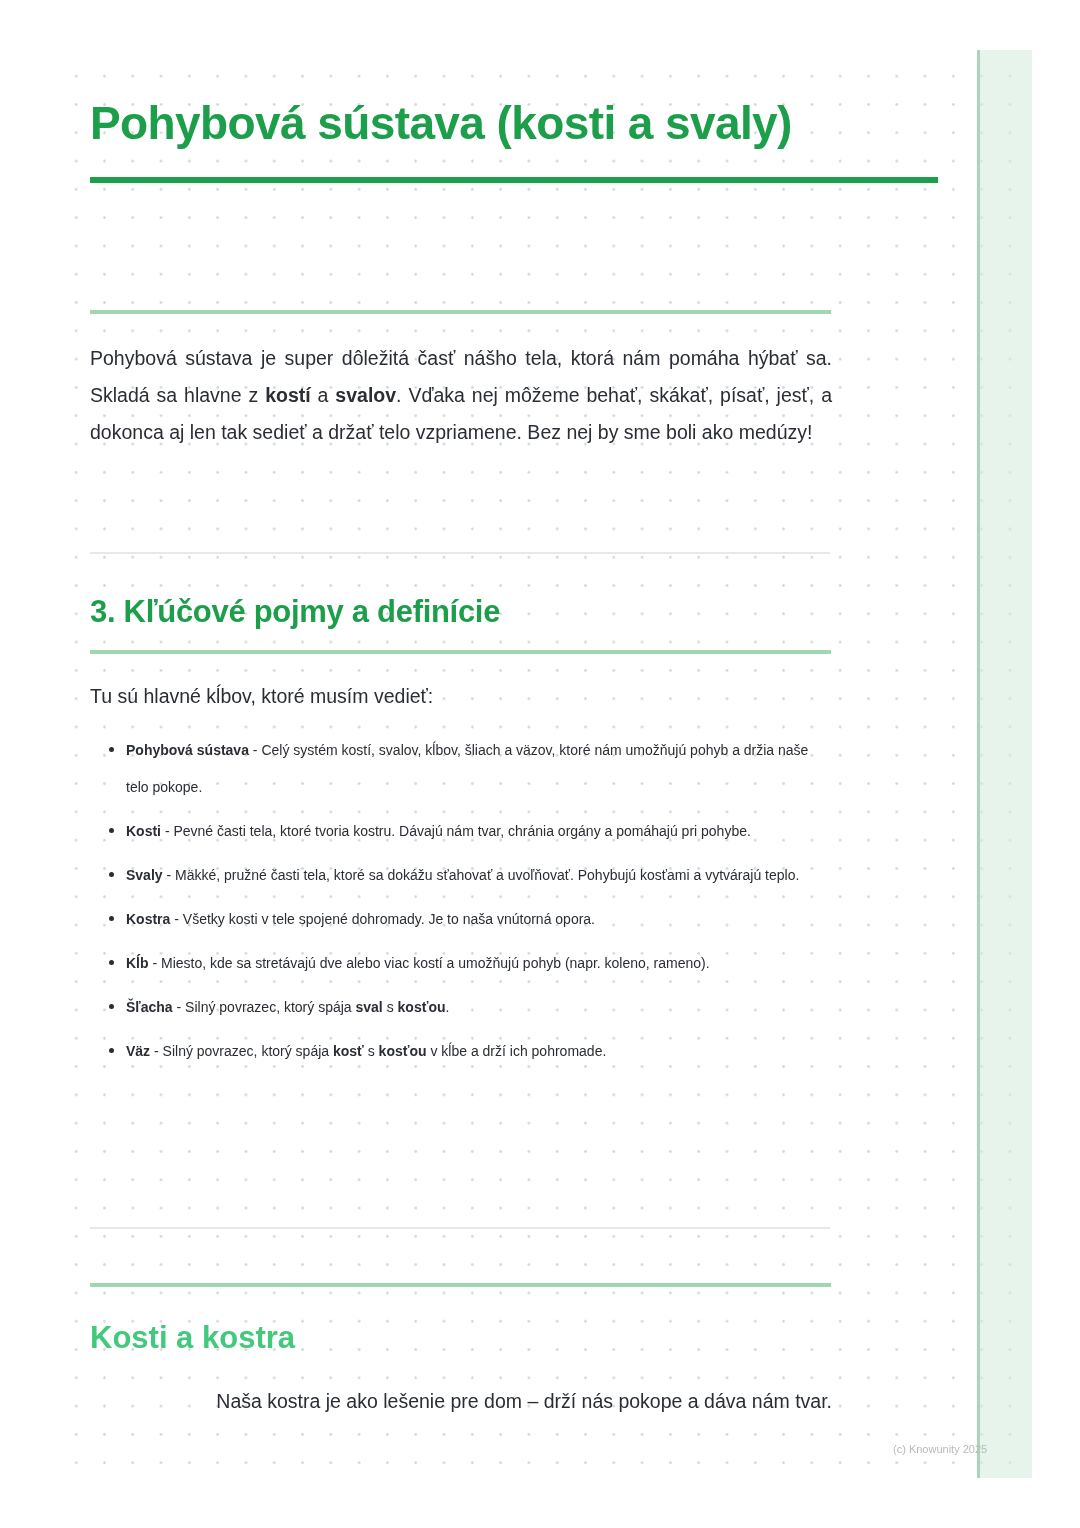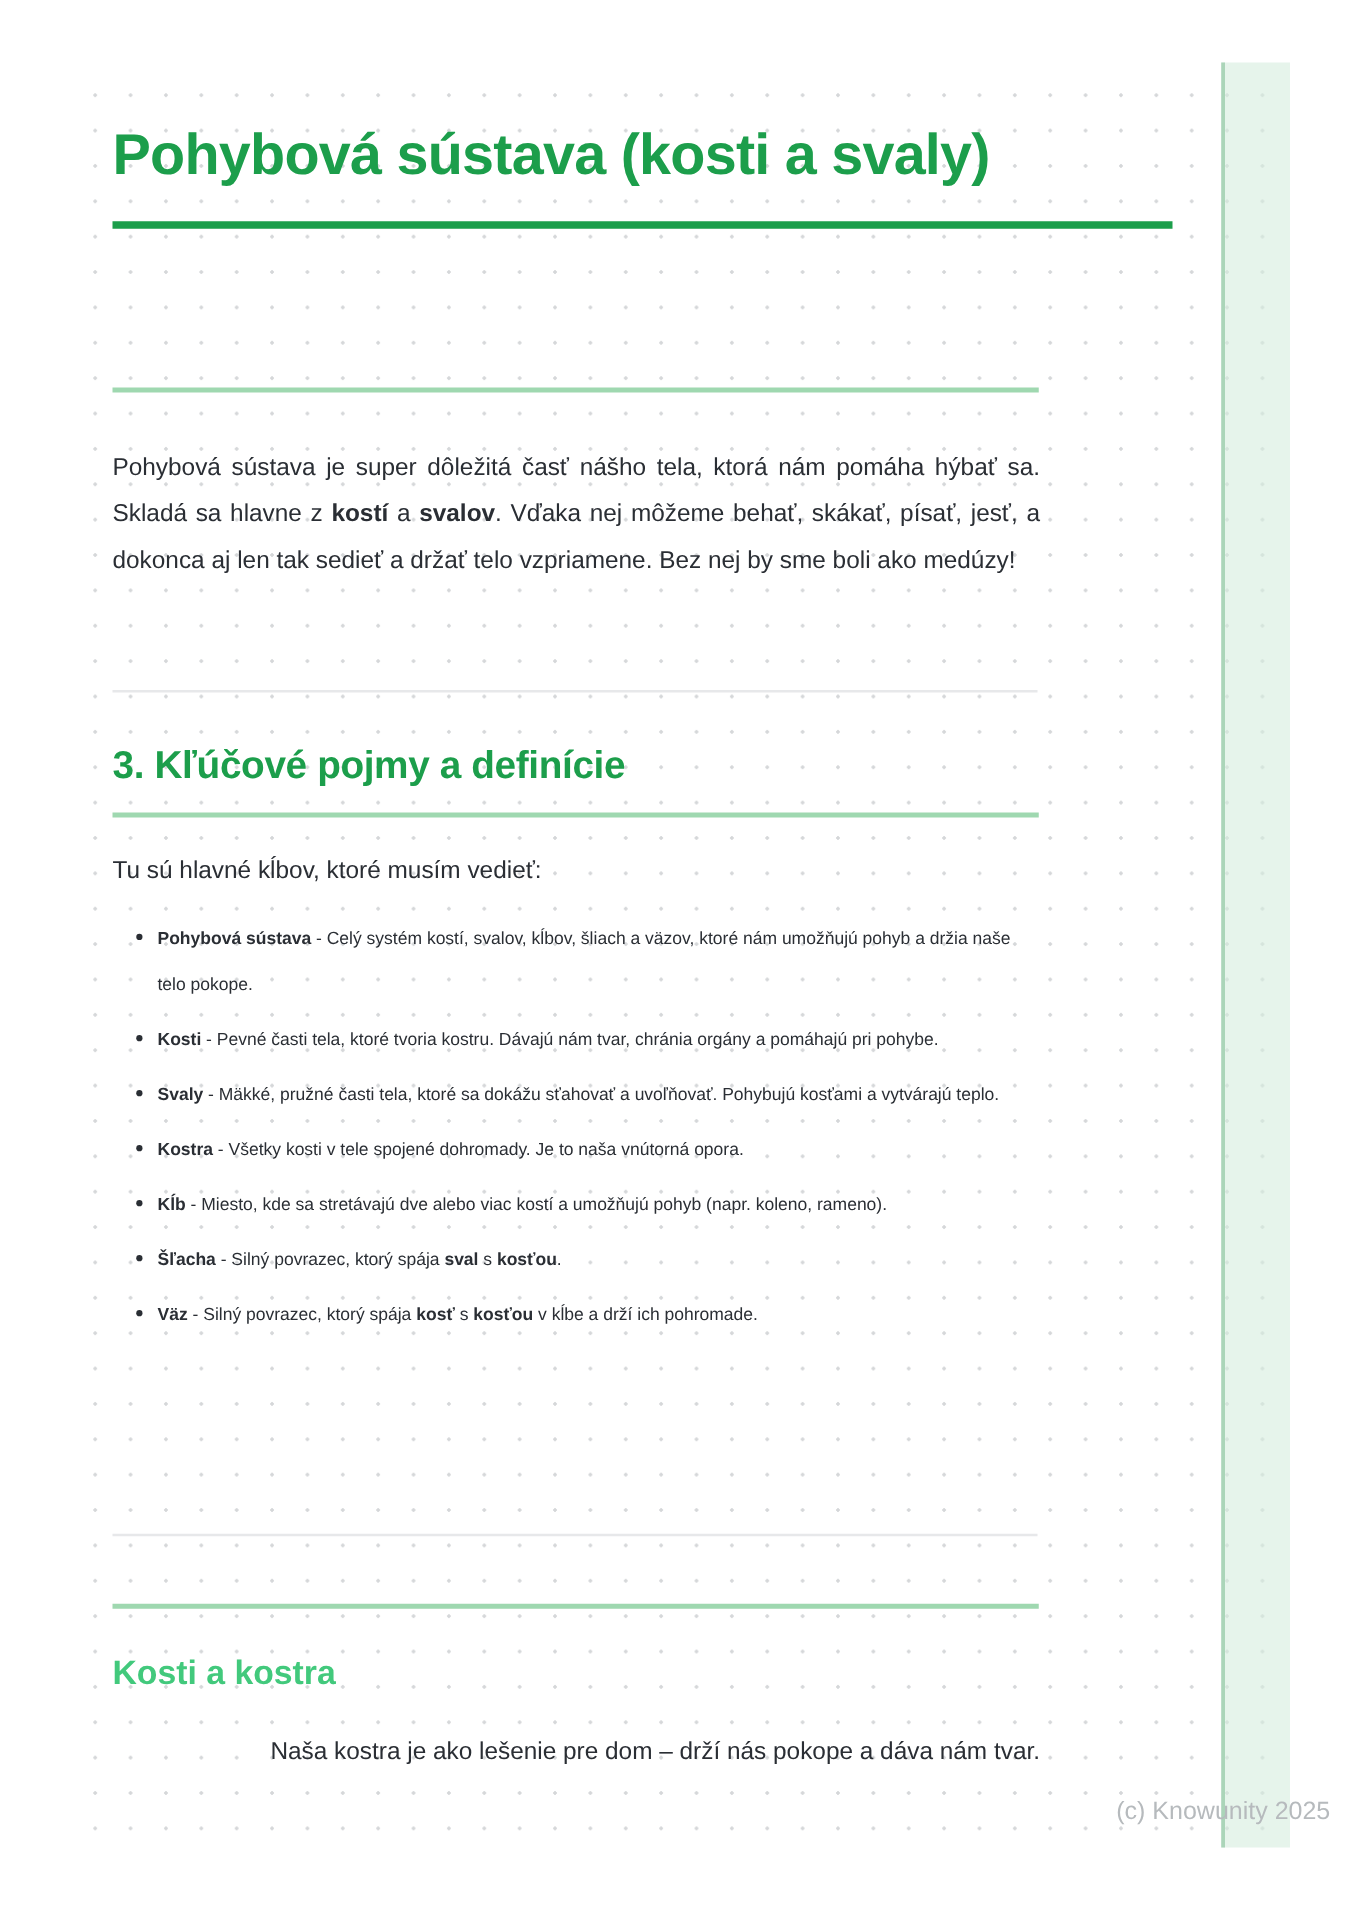--- a/index.html
+++ b/index.html
@@ -44,39 +44,39 @@
   }
   .title-rule{margin-top:16px;width:848px;height:6px;background:var(--primary-green);}
 
   h2{
     margin:0;font-size:31px;line-height:40px;font-weight:700;
     letter-spacing:-0.3px;color:var(--primary-green);
   }
   .mint-rule{margin-top:18px;width:741px;height:4px;background:var(--mint-rule);}
 
   h3{
-    margin:34px 0 0;font-size:27px;line-height:34px;font-weight:700;
+    margin:34px 0 0;font-size:31px;line-height:34px;font-weight:700;
     color:var(--subheading-green);
   }
 
   p{margin:0;font-size:19.5px;line-height:37px;}
-  .lead{margin-top:42px;text-align:justify;}
+  .lead{margin-top:26px;text-align:justify;}
   .intro{margin-top:24px;}
   .final{margin-top:28px;text-align:right;}
 
   ul{margin:16px 0 0;padding-left:36px;}
   li{font-size:14px;line-height:37px;margin-bottom:6px;}
   li::marker{color:var(--text-color);font-size:17px;}
   b{font-weight:700;}
 
   .divider{position:absolute;left:90px;width:740px;height:2px;background:var(--divider-color);}
 
   .watermark{
     position:absolute;left:893px;top:1440px;width:160px;
-    font-size:20px;line-height:18px;color:var(--watermark-color);
+    font-size:11px;line-height:18px;color:var(--watermark-color);
     white-space:nowrap;
   }
 </style>
 </head>
 <body>
 
 <div class="page">
 
   <div class="dot-grid"></div>
   <div class="stripe"></div>

